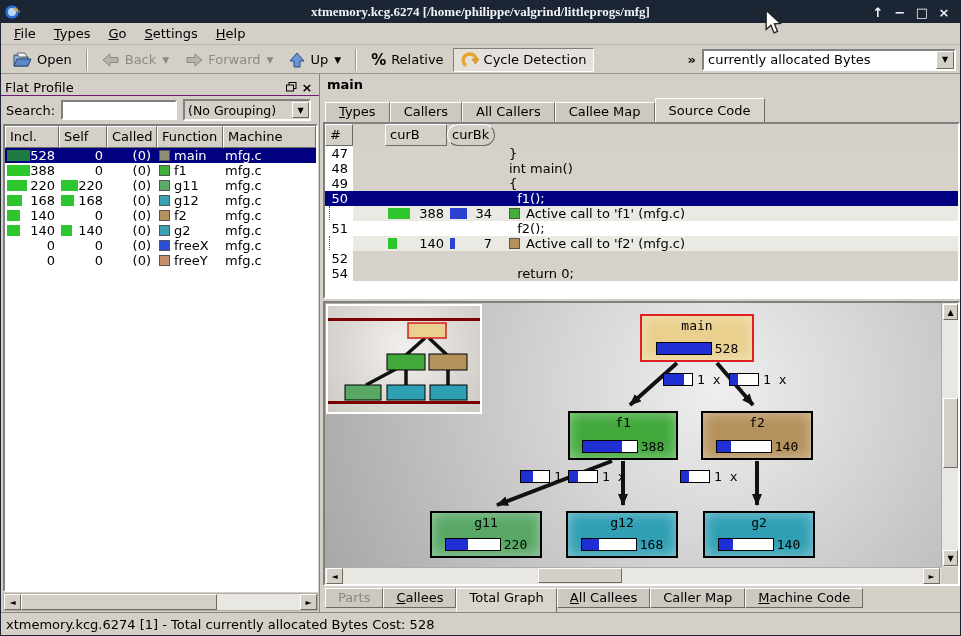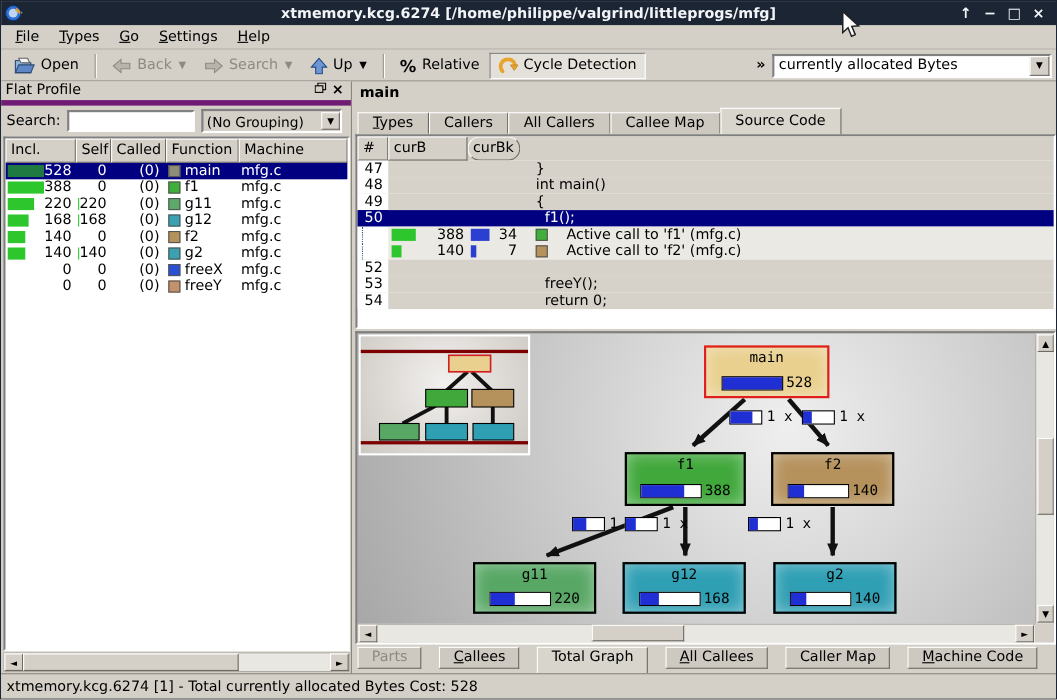--- a/index.html
+++ b/index.html
@@ -4,21 +4,21 @@
 <style>
   * { margin:0; padding:0; box-sizing:border-box; }
   html,body { width:961px; height:636px; }
   body { font-family:"DejaVu Sans", sans-serif; font-size:13px; color:#000; background:#d4d0c8; }
   .screen { position:relative; width:961px; height:636px; overflow:hidden; background:#d4d0c8; border:1px solid #1b2533; }
 
   
   .titlebar { position:absolute; left:0; top:0; width:100%; height:22px; background:#1b2533;
               display:flex; align-items:center; color:#f2f4f8; }
   .titlebar .appicon { width:20px; height:18px; margin-left:3px; }
-  .titlebar .title { position:absolute; left:0; right:0; text-align:center; font-weight:bold; font-size:13px; }
+  .titlebar .title { position:absolute; left:0; right:0; text-align:center; font-weight:bold; font-size:13px;font-family:Liberation Serif, serif; }
   .wincontrols { margin-left:auto; display:flex; gap:6px; padding-right:8px; z-index:2; font-weight:bold; }
   .wincontrols span { width:16px; text-align:center; cursor:default; font-size:13px; }
 
   
   .menubar { position:absolute; left:0; top:22px; width:100%; height:22px; display:flex; align-items:center;
              background:#d4d0c8; border-bottom:1px solid #b8b4ac; padding-left:4px; }
   .menu-item { padding:2px 9px; }
   .menu-item::first-letter { text-decoration:underline; }
 
   
@@ -33,37 +33,37 @@
   .spacer { flex:1; }
   .overflow { font-weight:bold; padding:0 4px; }
   .combo { display:flex; align-items:center; width:254px; height:22px; margin-right:4px;
            border:2px solid; border-color:#808080 #ffffff #ffffff #808080; background:#fff; }
   .combo .val { flex:1; padding:0 4px; white-space:nowrap; overflow:hidden; }
   .combo .drop { width:18px; height:18px; background:#d4d0c8; border:1px solid; border-color:#fff #6e6a64 #6e6a64 #fff;
                  display:flex; align-items:center; justify-content:center; font-size:8px; }
 
   
   .leftdock { position:absolute; left:0; top:73px; width:319px; height:539px; background:#d4d0c8; border-right:1px solid #8a867e; }
-  .dockhead { height:22px; display:flex; align-items:flex-start; padding:0 4px; border-bottom:5px solid #701a75; }
+  .dockhead { height:22px; display:flex; align-items:flex-end; padding:0 4px; border-bottom:1px solid #701a75; }
   .dockhead .dtitle { flex:1; }
   .dockhead .dico { width:16px; text-align:center; }
   .searchrow { height:28px; display:flex; align-items:center; padding:0 5px; gap:6px; }
   .searchrow input { width:116px; height:20px; border:2px solid; border-color:#808080 #ffffff #ffffff #808080;
                      font-family:"DejaVu Sans",sans-serif; font-size:13px; padding:0 3px; }
   .gcombo { display:flex; align-items:center; width:128px; height:22px; border:2px solid; border-color:#808080 #fff #fff #808080; background:#d4d0c8; }
   .gcombo .val { flex:1; padding:0 3px; white-space:nowrap; font-size:12.5px; }
   .gcombo .drop { width:17px; height:16px; background:#d4d0c8; border:1px solid; border-color:#fff #6e6a64 #6e6a64 #fff;
                   display:flex; align-items:center; justify-content:center; font-size:8px; }
   .listview { position:absolute; left:2px; top:50px; width:315px; height:468px; background:#fff;
               border:2px solid; border-color:#808080 #ffffff #ffffff #808080; overflow:hidden; }
   .lv-head { display:flex; height:22px; background:#d4d0c8; }
   .hcell { border:1px solid; border-color:#ffffff #6e6a64 #6e6a64 #ffffff; padding:2px 4px; overflow:hidden; white-space:nowrap; }
   .lv-row { display:flex; height:15px; align-items:center; }
   .lv-row.sel { background:#000080; color:#fff; }
-  .c-incl { width:64px; } .c-self { width:32px; } .c-called { width:50px; } .c-fn { width:66px; } .c-loc { flex:1; }
+  .c-incl { width:54px; } .c-self { width:48px; } .c-called { width:50px; } .c-fn { width:66px; } .c-loc { flex:1; }
   .numcell { display:flex; align-items:center; padding:0 4px 0 2px; }
   .numcell .bar { height:11px; display:inline-block; }
   .numcell .num { flex:1; text-align:right; }
   .calledcell { text-align:right; padding-right:6px; }
   .fncell { display:flex; align-items:center; gap:4px; padding-left:2px; }
   .sq { width:11px; height:11px; border:1px solid #555; display:inline-block; }
   .loccell { padding-left:2px; }
   .hscroll { position:absolute; left:2px; bottom:2px; width:315px; height:18px; background:#e9e7e1; display:flex; align-items:center;
              border:1px solid #b0aca4; }
   .sbtn { width:17px; height:16px; background:#d4d0c8; border:1px solid; border-color:#fff #6e6a64 #6e6a64 #fff;
@@ -76,33 +76,33 @@
   .tabs { position:absolute; left:2px; top:24px; height:24px; display:flex; align-items:flex-end; }
   .tab { height:20px; padding:1px 13px; background:#cdc9c1; border:1px solid; border-color:#fff #6e6a64 transparent #fff;
          white-space:nowrap; }
   .tab.active { height:24px; padding-top:4px; background:#d8d5cd; border-bottom:none; }
   .tab.u1::first-letter { text-decoration:underline; }
 
   
   .srcview { position:absolute; left:0; top:48px; width:637px; height:177px; background:#fff;
              border:2px solid; border-color:#808080 #ffffff #ffffff #808080; overflow:hidden; }
   .src-head { display:flex; height:22px; background:#d4d0c8; }
-  .s-no { width:28px; } .s-curB { width:72px; } .s-curBk { width:48px;border-radius:11px; } .s-src { flex:1; }
+  .s-no { width:28px; } .s-curB { width:62px;margin-left:32px; } .s-curBk { width:48px;border-radius:11px; } .s-src { flex:1; }
   .src-row { display:flex; height:15px; align-items:center; background:#d6d2ca; }
   .src-row.cost { background:#fff; }
   .src-row.sel { background:#000080; color:#fff; }
   .src-row.call { background:#ebe9e4; }
   .lineno { text-align:right; padding-right:5px; background:#fff; height:15px; line-height:15px; }
   .src-row.sel .lineno { background:#000080; }
   .code { padding-left:14px; white-space:pre; overflow:hidden; }
   .costcell { display:flex; align-items:center; padding:0 3px; height:15px; }
   .costcell .bar { height:11px; display:inline-block; }
   .costcell .num { flex:1; text-align:right; }
   .jump-ico { width:9px; height:8px; margin-left:4px; border-left:1px dotted #45507a; border-bottom:1px dotted #45507a; }
-  .callsrc { display:flex; align-items:center; gap:17px; padding-left:14px; }
+  .callsrc { display:flex; align-items:center; gap:6px; padding-left:14px; }
 
   
   .graphpanel { position:absolute; left:0; top:227px; width:637px; height:285px;
                 border:2px solid; border-color:#808080 #ffffff #ffffff #808080;
                 background:radial-gradient(circle at 62% 30%, #efefef 0%, #d2d2d2 40%, #9b9b9b 115%); overflow:hidden; }
   .gsvg { position:absolute; left:0; top:0; }
   .gnode { position:absolute; border:2px solid #000; box-shadow:inset 0 0 14px rgba(255,255,255,0.45);
            font-family:"DejaVu Sans Mono", monospace; font-size:13px; display:flex; flex-direction:column;
            align-items:center; justify-content:space-between; padding:2px 0 4px 0; }
   .gnode.root { border-color:#e02020; }
@@ -119,21 +119,21 @@
   .mm-line { position:absolute; left:0; width:100%; height:3px; background:#7d0000; }
 
   
   .vscroll { position:absolute; right:0; top:0; width:17px; height:264px; background:#e9e7e1; border-left:1px solid #b0aca4; }
   .vscroll .sbtn { width:15px; }
   .vthumb { position:absolute; left:1px; width:15px; background:#d4d0c8; border:1px solid; border-color:#fff #6e6a64 #6e6a64 #fff; }
   .ghscroll { position:absolute; left:0; bottom:0; width:616px; height:17px; background:#e9e7e1; border-top:1px solid #b0aca4; }
   .ghthumb { position:absolute; top:0px; height:15px; background:#d4d0c8; border:1px solid; border-color:#fff #6e6a64 #6e6a64 #fff; }
   .corner { position:absolute; right:0; bottom:0; width:17px; height:17px; background:#d4d0c8; }
 
-  .bottomtabs { position:absolute; left:2px; top:514px; height:25px; display:flex; align-items:flex-start;gap:16px; }
+  .bottomtabs { position:absolute; left:2px; top:514px; height:25px; display:flex; align-items:flex-start; }
   .btab { height:20px; padding:1px 12px; background:#cdc9c1; border:1px solid; border-color:#fff #6e6a64 #6e6a64 #fff; white-space:nowrap; }
   .btab.active { height:24px; background:#d8d5cd; border-bottom:none; }
   .btab.u1::first-letter { text-decoration:underline; }
   .btab.disabled { color:#8e8a82; }
 
   
   .statusbar { position:absolute; left:0; bottom:0; width:100%; height:23px; background:#d4d0c8;
                border-top:1px solid #8a867e; display:flex; align-items:center; padding-left:5px; }
 
   .cursor { position:absolute; left:763px; top:8px; z-index:50; }
@@ -181,21 +181,21 @@
       <svg width="18" height="14" viewBox="0 0 18 14">
         <path d="M8 1 L1 7 L8 13 L8 9.5 L16 9.5 L16 4.5 L8 4.5 Z" fill="#b8b4ac" stroke="#8e8a82"></path>
       </svg>
       <span>Back</span>
       <span class="caret">▼</span>
     </div>
     <div class="tbtn disabled">
       <svg width="18" height="14" viewBox="0 0 18 14">
         <path d="M10 1 L17 7 L10 13 L10 9.5 L2 9.5 L2 4.5 L10 4.5 Z" fill="#b8b4ac" stroke="#8e8a82"></path>
       </svg>
-      <span>Search</span>
+      <span>Forward</span>
       <span class="caret">▼</span>
     </div>
     <div class="tbtn">
       <svg width="16" height="16" viewBox="0 0 16 16">
         <path d="M8 1 L15 9 L11 9 L11 15 L5 15 L5 9 L1 9 Z" fill="#6e96d4" stroke="#234a86"></path>
       </svg>
       <span>Up</span>
       <span class="caret">▼</span>
     </div>
     <div class="tsep"></div>
@@ -435,45 +435,45 @@
           </span>
         <span class="s-curBk costcell">
             <span class="bar" style="width: 17px; background-color: rgb(43, 63, 208);"></span>
             <span class="num">34</span>
           </span>
         <span class="s-src callsrc">
             <span class="sq" style="background-color: rgb(63, 174, 58);"></span>
             <span>Active call to 'f1' (mfg.c)</span>
           </span>
       </div>
+      <div class="src-row cost">
+        <span class="s-no lineno">51</span>
+        <span class="s-curB"></span>
+          <span class="s-curBk"></span>
+        <span class="s-src code">  f2();</span>
+      </div>
       <div class="src-row call">
         <span class="s-no" style="background:#fff;height:15px"><span class="jump-ico"></span></span>
         <span class="s-curB costcell">
             <span class="bar" style="width: 9px; background-color: rgb(45, 198, 45);"></span>
             <span class="num">140</span>
           </span>
         <span class="s-curBk costcell">
             <span class="bar" style="width: 5px; background-color: rgb(43, 63, 208);"></span>
             <span class="num">7</span>
           </span>
         <span class="s-src callsrc">
             <span class="sq" style="background-color: rgb(181, 145, 92);"></span>
             <span>Active call to 'f2' (mfg.c)</span>
           </span>
       </div>
       <div class="src-row">
         <span class="s-no lineno">52</span>
         <span class="s-curB"></span>
           <span class="s-curBk"></span>
-      </div>
-      <div class="src-row">
-        <span class="s-no lineno">53</span>
-        <span class="s-curB"></span>
-          <span class="s-curBk"></span>
-        <span class="s-src code">  freeY();</span>
       </div>
       <div class="src-row">
         <span class="s-no lineno">54</span>
         <span class="s-curB"></span>
           <span class="s-curBk"></span>
         <span class="s-src code">  return 0;</span>
       </div>
     </div>
 
     <div class="graphpanel">

